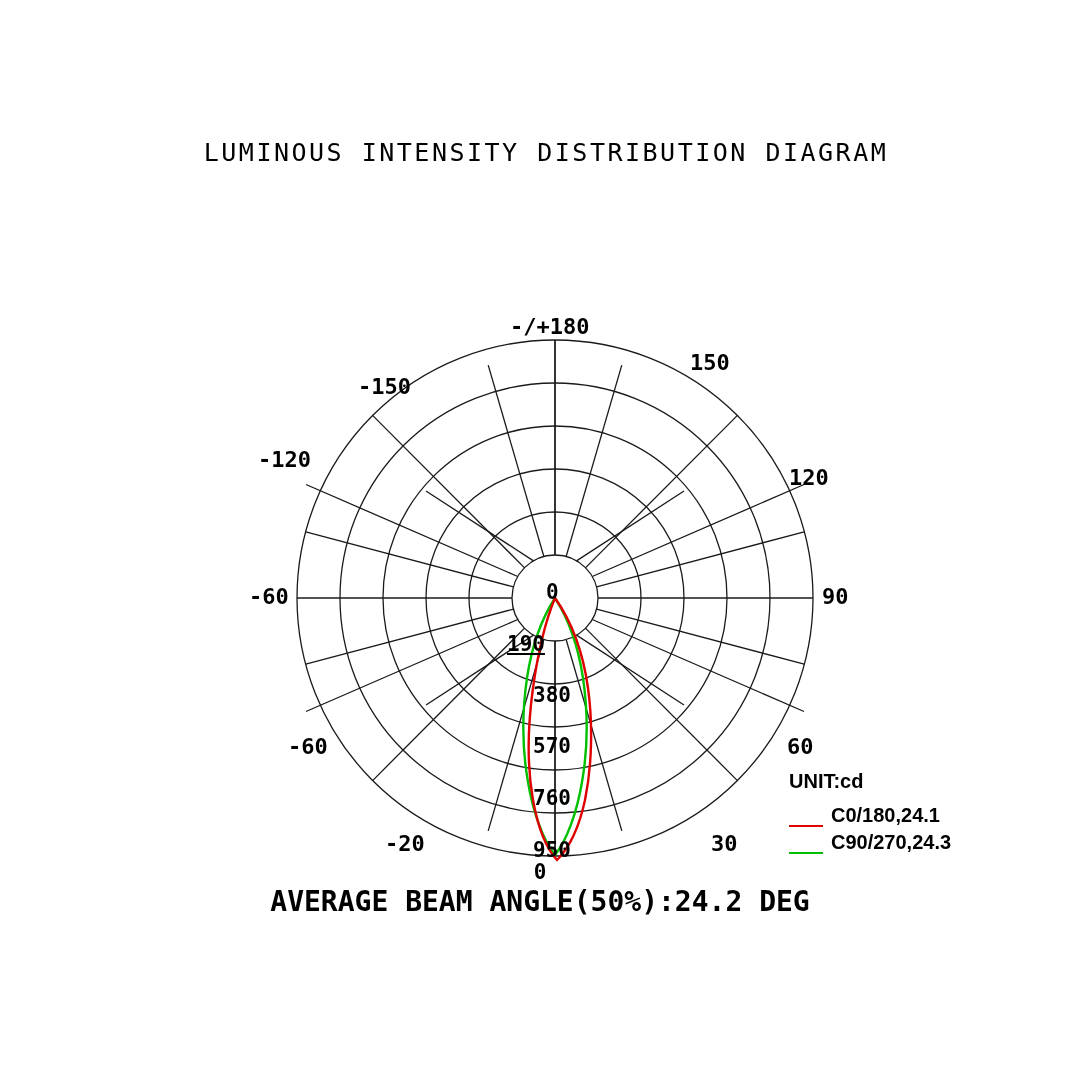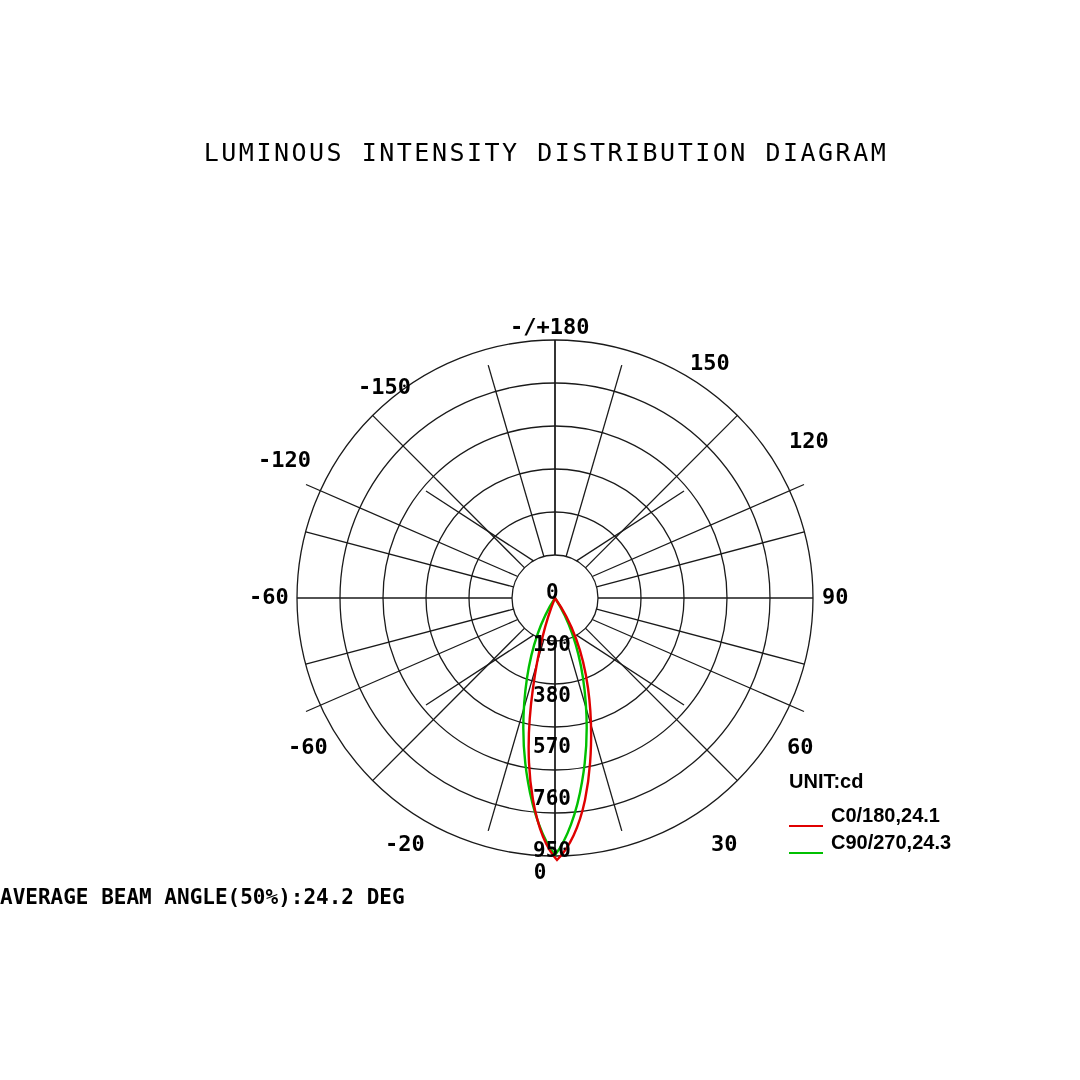--- a/index.html
+++ b/index.html
@@ -76,21 +76,22 @@
     height: 0;
     border-top-width: 2px;
     border-top-style: solid;
     margin-right: 8px;
   }
   #footer-note {
     position: absolute;
     top: 885px;
     left: 0;
     width: 1080px;
-    font-size: 21px;
+    text-align: center;
+    font-size: 28px;
     font-weight: 700;
     font-family: "DejaVu Sans Mono", monospace;
     white-space: pre;
   }
   #bottom-zero {
     position: absolute;
     top: 860px;
     left: 0;
     width: 1080px;
     text-align: center;
@@ -161,33 +162,33 @@
              C 593,724 592,766 585,800
              C 579,828 569,848 557,860
              C 546,848 538,828 533,800
              C 527,766 528,724 533,688
              C 538,652 545,622 555,598 Z"></path>
   </svg>
 
   
   <div class="axis-label" style="left:510px; top:314px;">-/+180</div>
   <div class="axis-label" style="left:690px; top:350px;">150</div>
-  <div class="axis-label" style="left:789px; top:428px;">120</div>
+  <div class="axis-label" style="left:789px; top:465px;">120</div>
   <div class="axis-label" style="left:822px; top:584px;">90</div>
   <div class="axis-label" style="left:787px; top:734px;">60</div>
   <div class="axis-label" style="left:690px; top:831px;margin-left:21px;">30</div>
   <div class="axis-label" style="left:358px; top:350px;margin-top:24px;">-150</div>
   <div class="axis-label" style="left:258px; top:447px;">-120</div>
   <div class="axis-label" style="left:249px; top:584px;">-60</div>
   <div class="axis-label" style="left:288px; top:734px;">-60</div>
   <div class="axis-label" style="left:385px; top:831px;">-20</div>
 
   
   <div class="ring-label" style="left:546px; top:580px;">0</div>
-  <div class="ring-label" style="left:533px; top:632px;">190</div>
+  <div class="ring-label" style="left:507px; top:632px;text-decoration:underline;">190</div>
   <div class="ring-label" style="left:533px; top:683px;">380</div>
   <div class="ring-label" style="left:533px; top:734px;">570</div>
   <div class="ring-label" style="left:533px; top:786px;">760</div>
   <div class="ring-label" style="left:533px; top:838px;">950</div>
 </div>
 
 <div id="legend">
   <div class="unit">UNIT:cd</div>
   <div class="legend-row">
     <span class="legend-swatch" style="border-top-color:#e00000;"></span>

